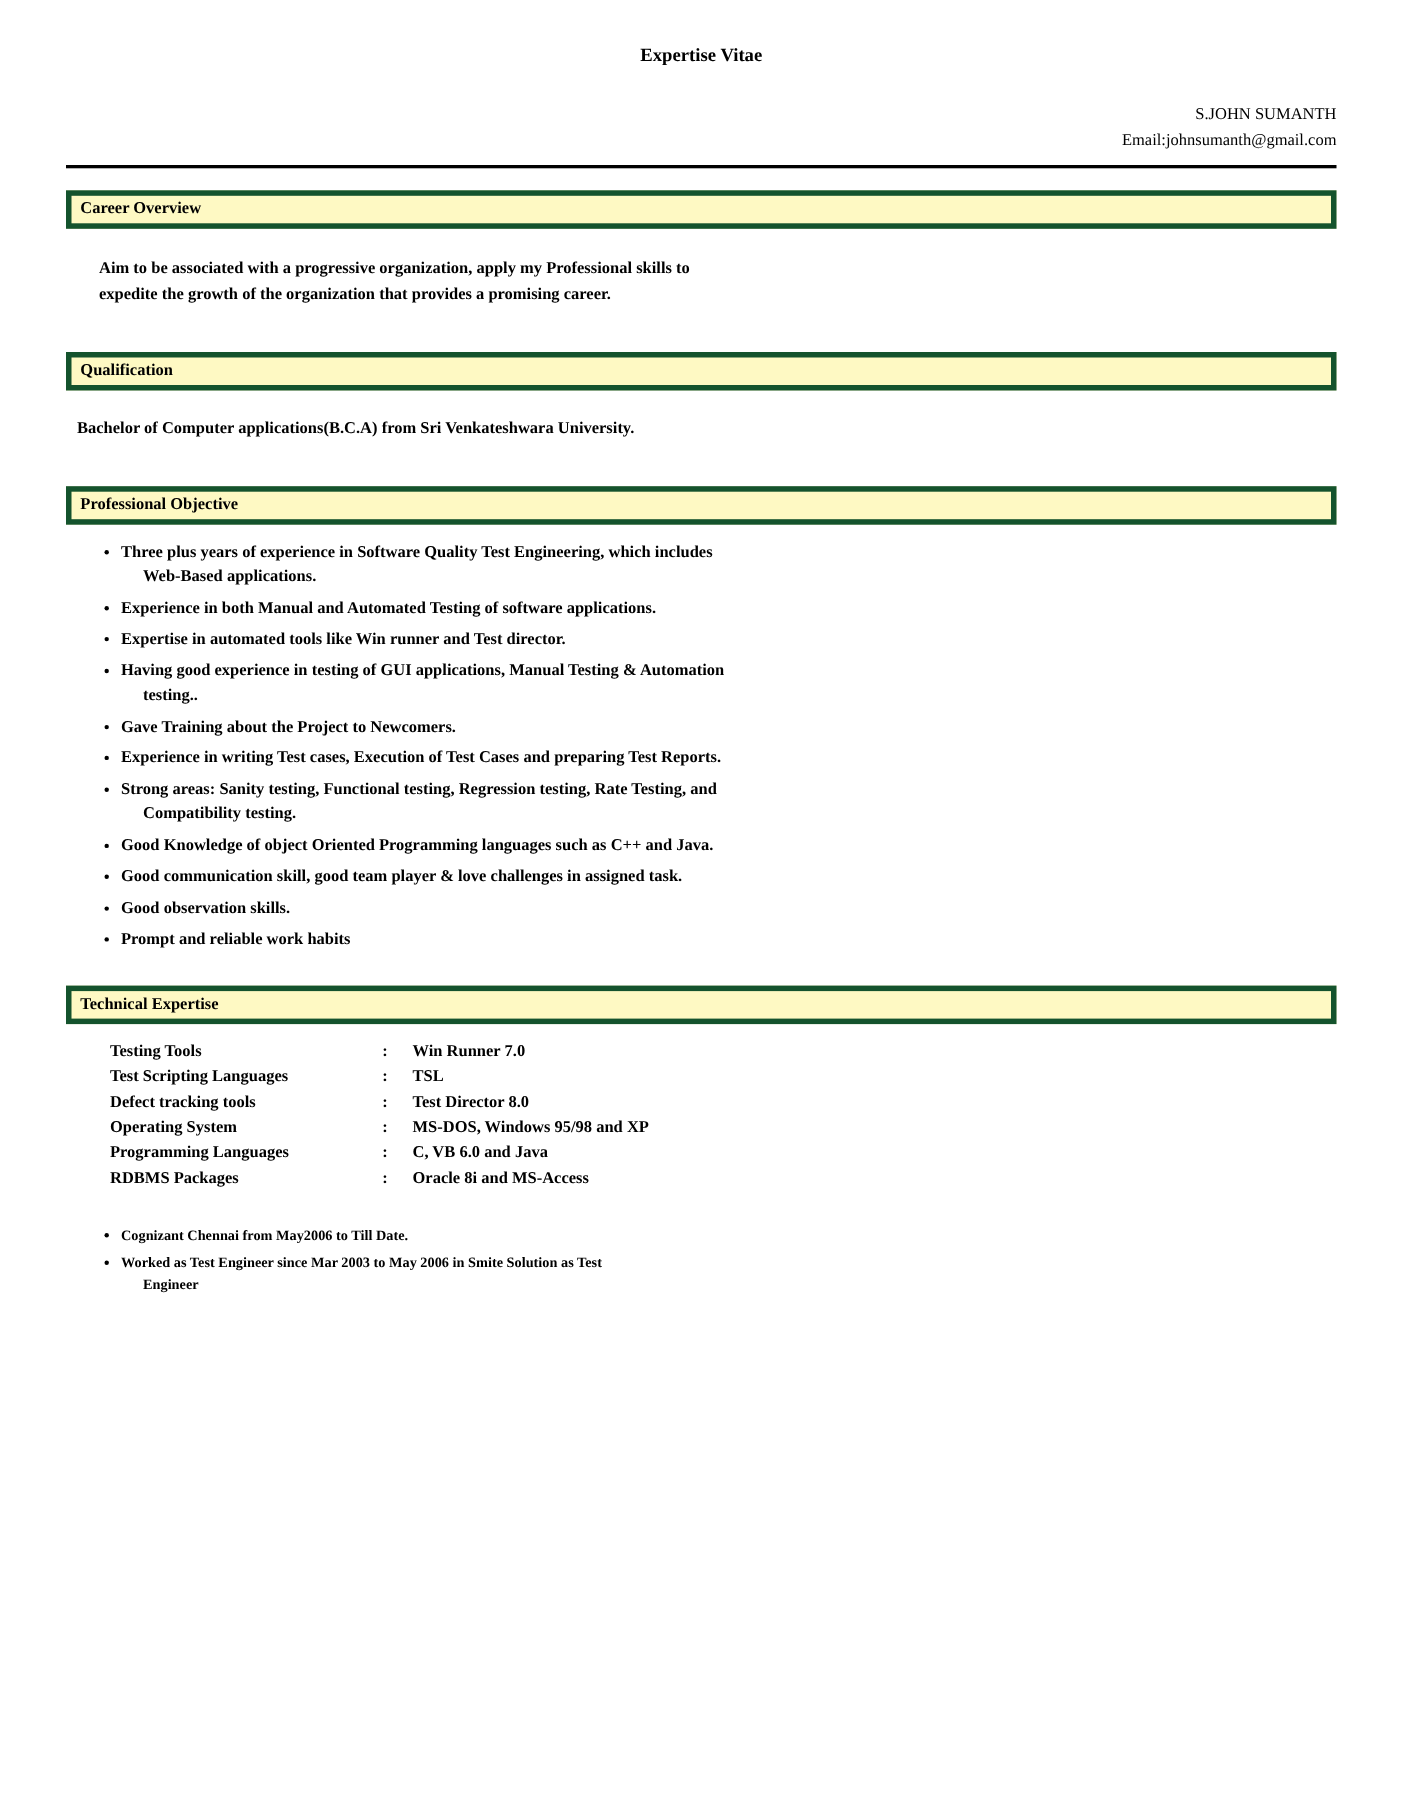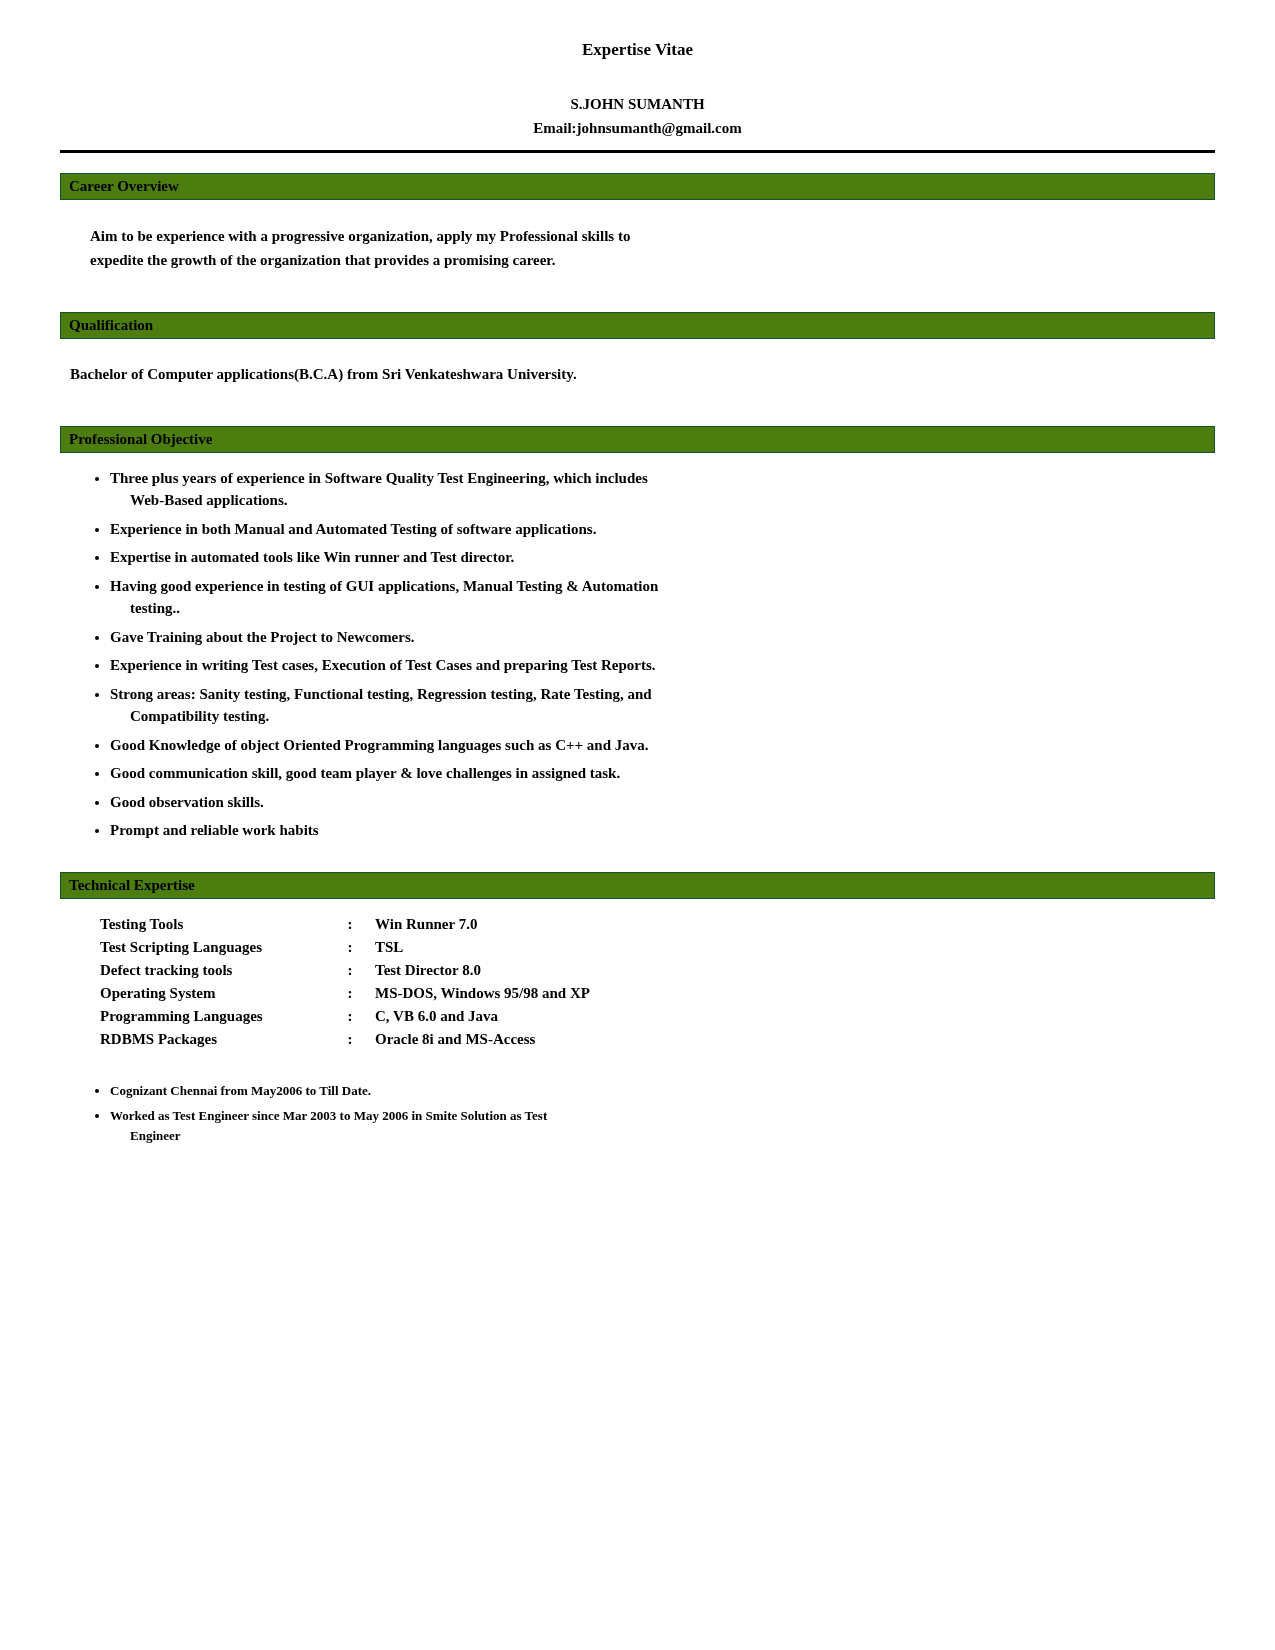--- a/index.html
+++ b/index.html
@@ -25,41 +25,41 @@
     }
 
     .main-title {
       text-align: center;
       font-size: 17px;
       font-weight: bold;
       margin-bottom: 20px;
     }
 
     .header-right {
-      text-align: center;
-      font-weight: bold;
+      text-align: right;
+      font-weight: normal;
       font-size: 15px;
       margin-bottom: 10px;
       line-height: 1.6;
       margin-top: 32px;
     }
 
     .thick-line {
       border: none;
       border-top: 3px solid #000;
       margin: 8px 0 20px 0;
     }
 
     .section-header {
-      background-color: #4d7c0f;
+      background-color: #fef9c3;
       font-weight: bold;
       font-size: 15px;
       padding: 4px 8px;
       margin-bottom: 14px;
-      border: 1px solid #14532d;
+      border: 5px solid #14532d;
     }
 
     .section-body {
       margin-bottom: 20px;
       padding: 0 10px;
     }
 
     .career-overview-text {
       font-weight: bold;
       font-size: 15px;
@@ -151,21 +151,21 @@
   <div class="header-right">
     <div>S.JOHN SUMANTH</div>
     <div>Email:johnsumanth@gmail.com</div>
   </div>
 
   <hr class="thick-line">
 
   <div class="section-gap">
     <div class="section-header">Career Overview</div>
     <div class="career-overview-text">
-      <span>Aim to be experience with a progressive organization, apply my Professional skills to</span><br>
+      <span>Aim to be associated with a progressive organization, apply my Professional skills to</span><br>
       <span>expedite the growth of the organization that provides a promising career.</span>
     </div>
   </div>
 
   <div class="section-gap">
     <div class="section-header">Qualification</div>
     <div class="qualification-text">Bachelor of Computer applications(B.C.A)  from Sri Venkateshwara University.</div>
   </div>
 
   <div class="section-gap">

